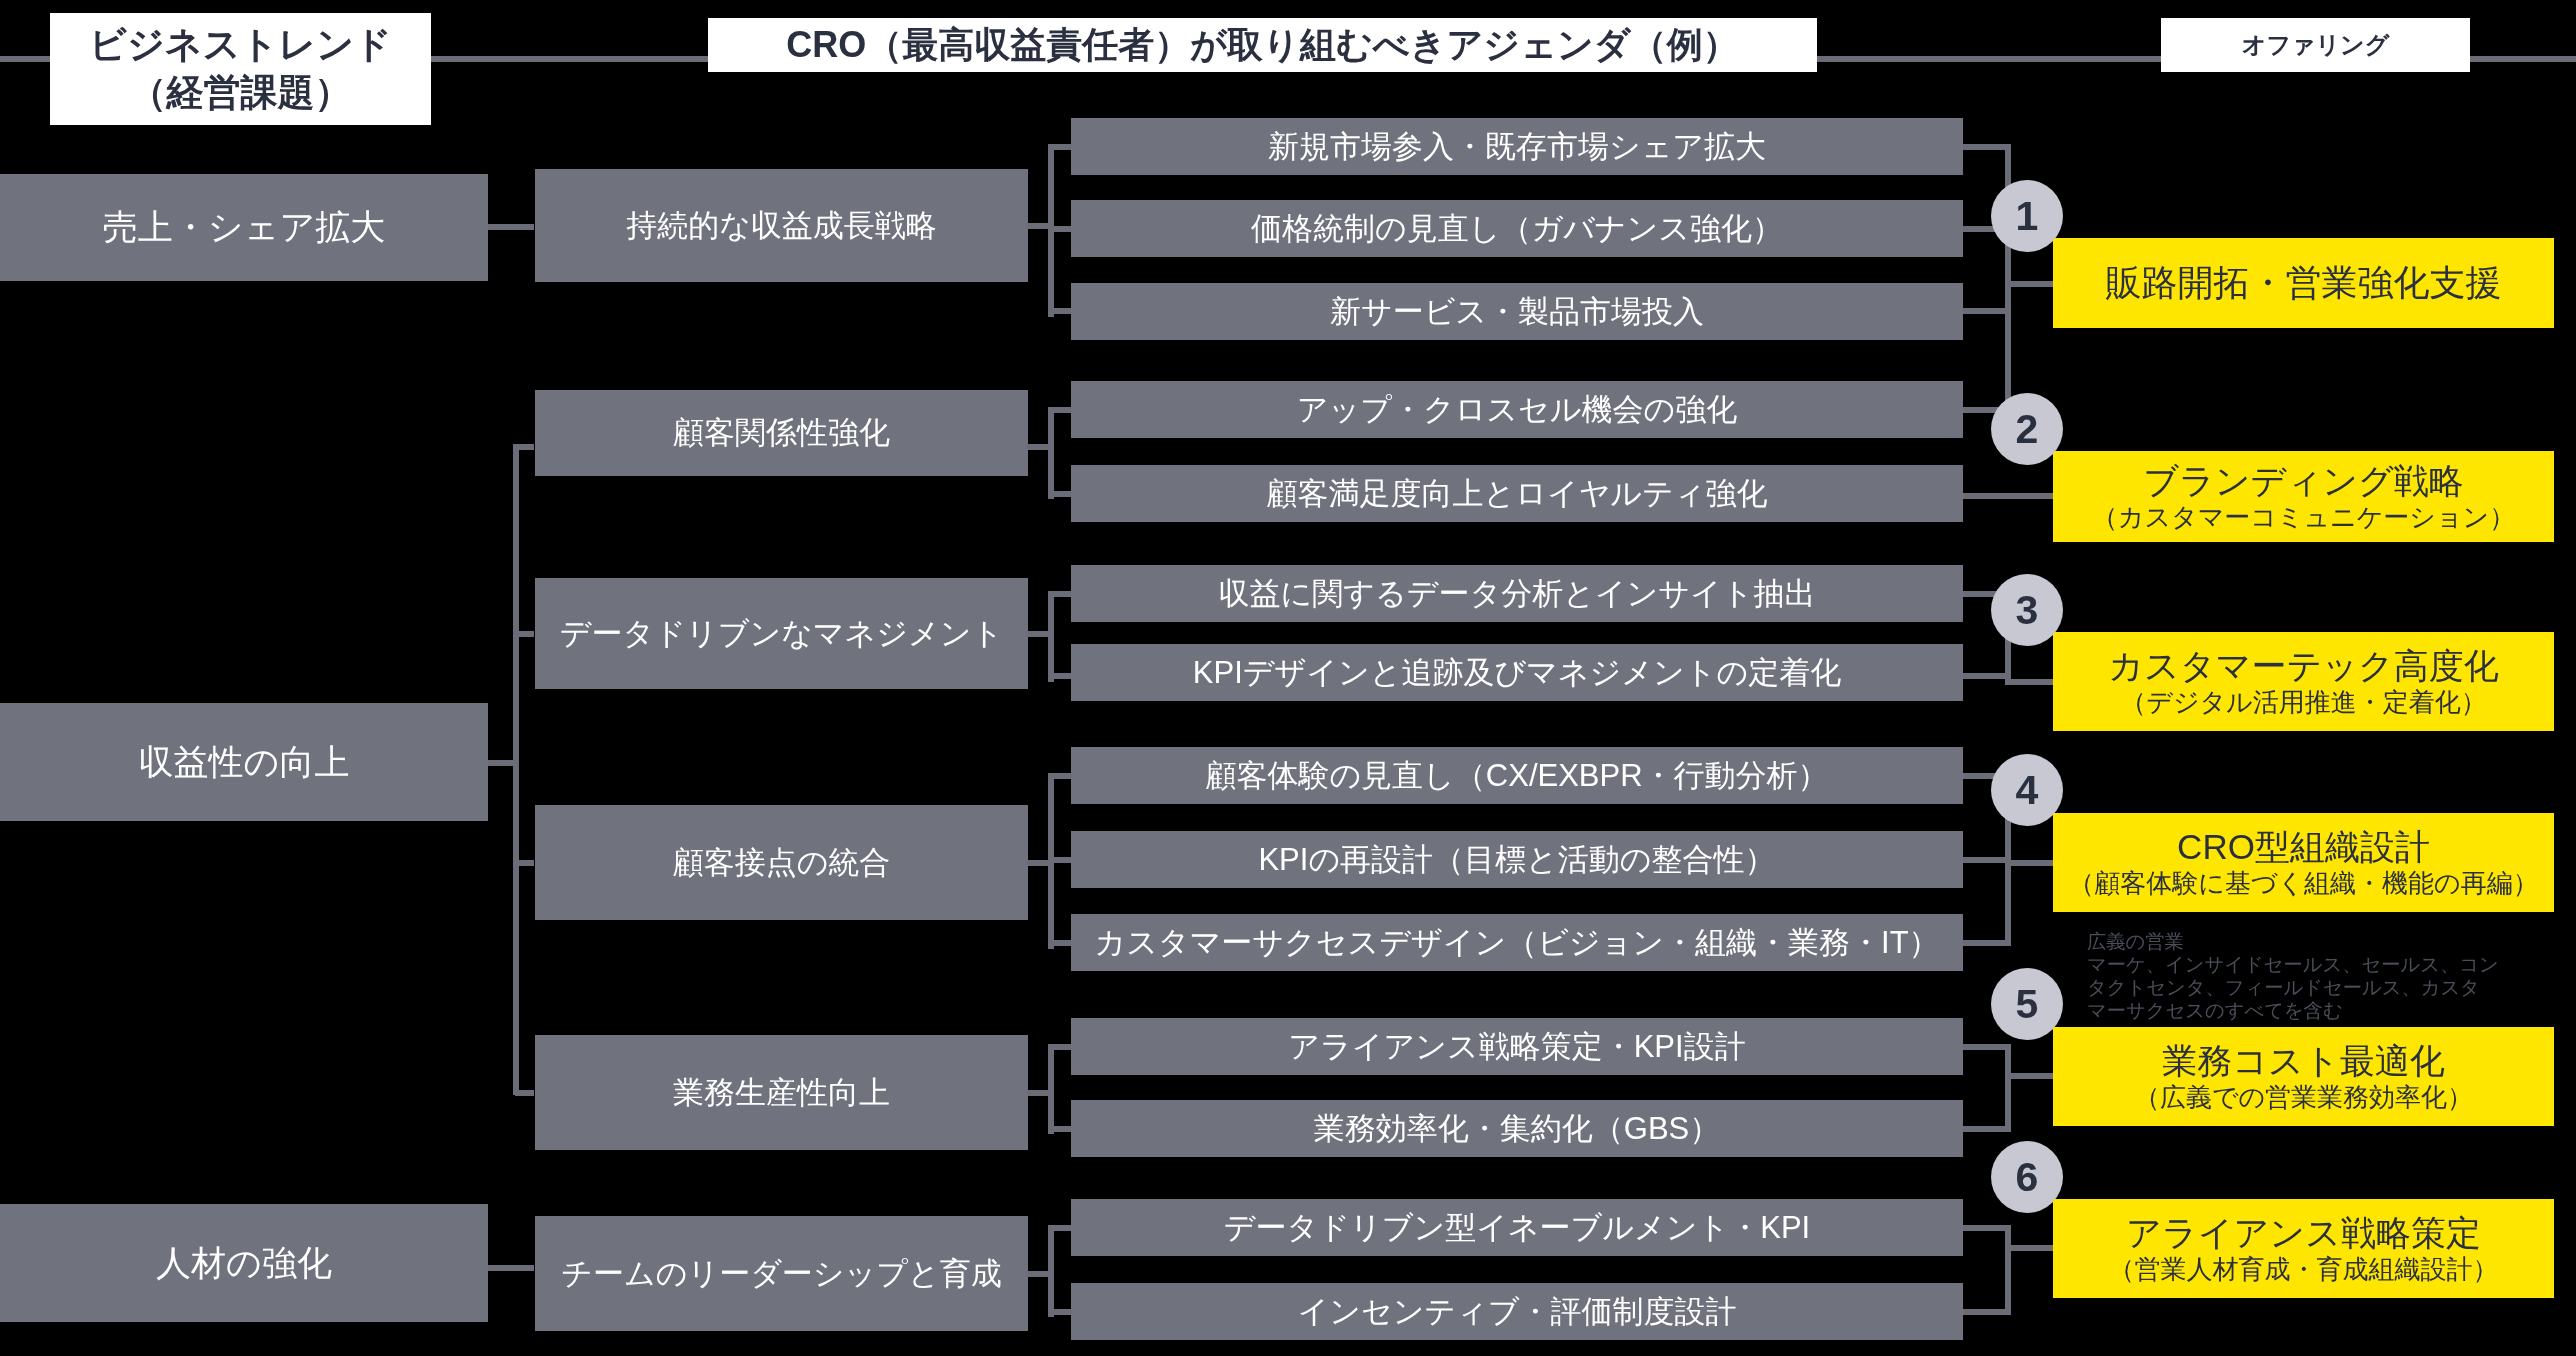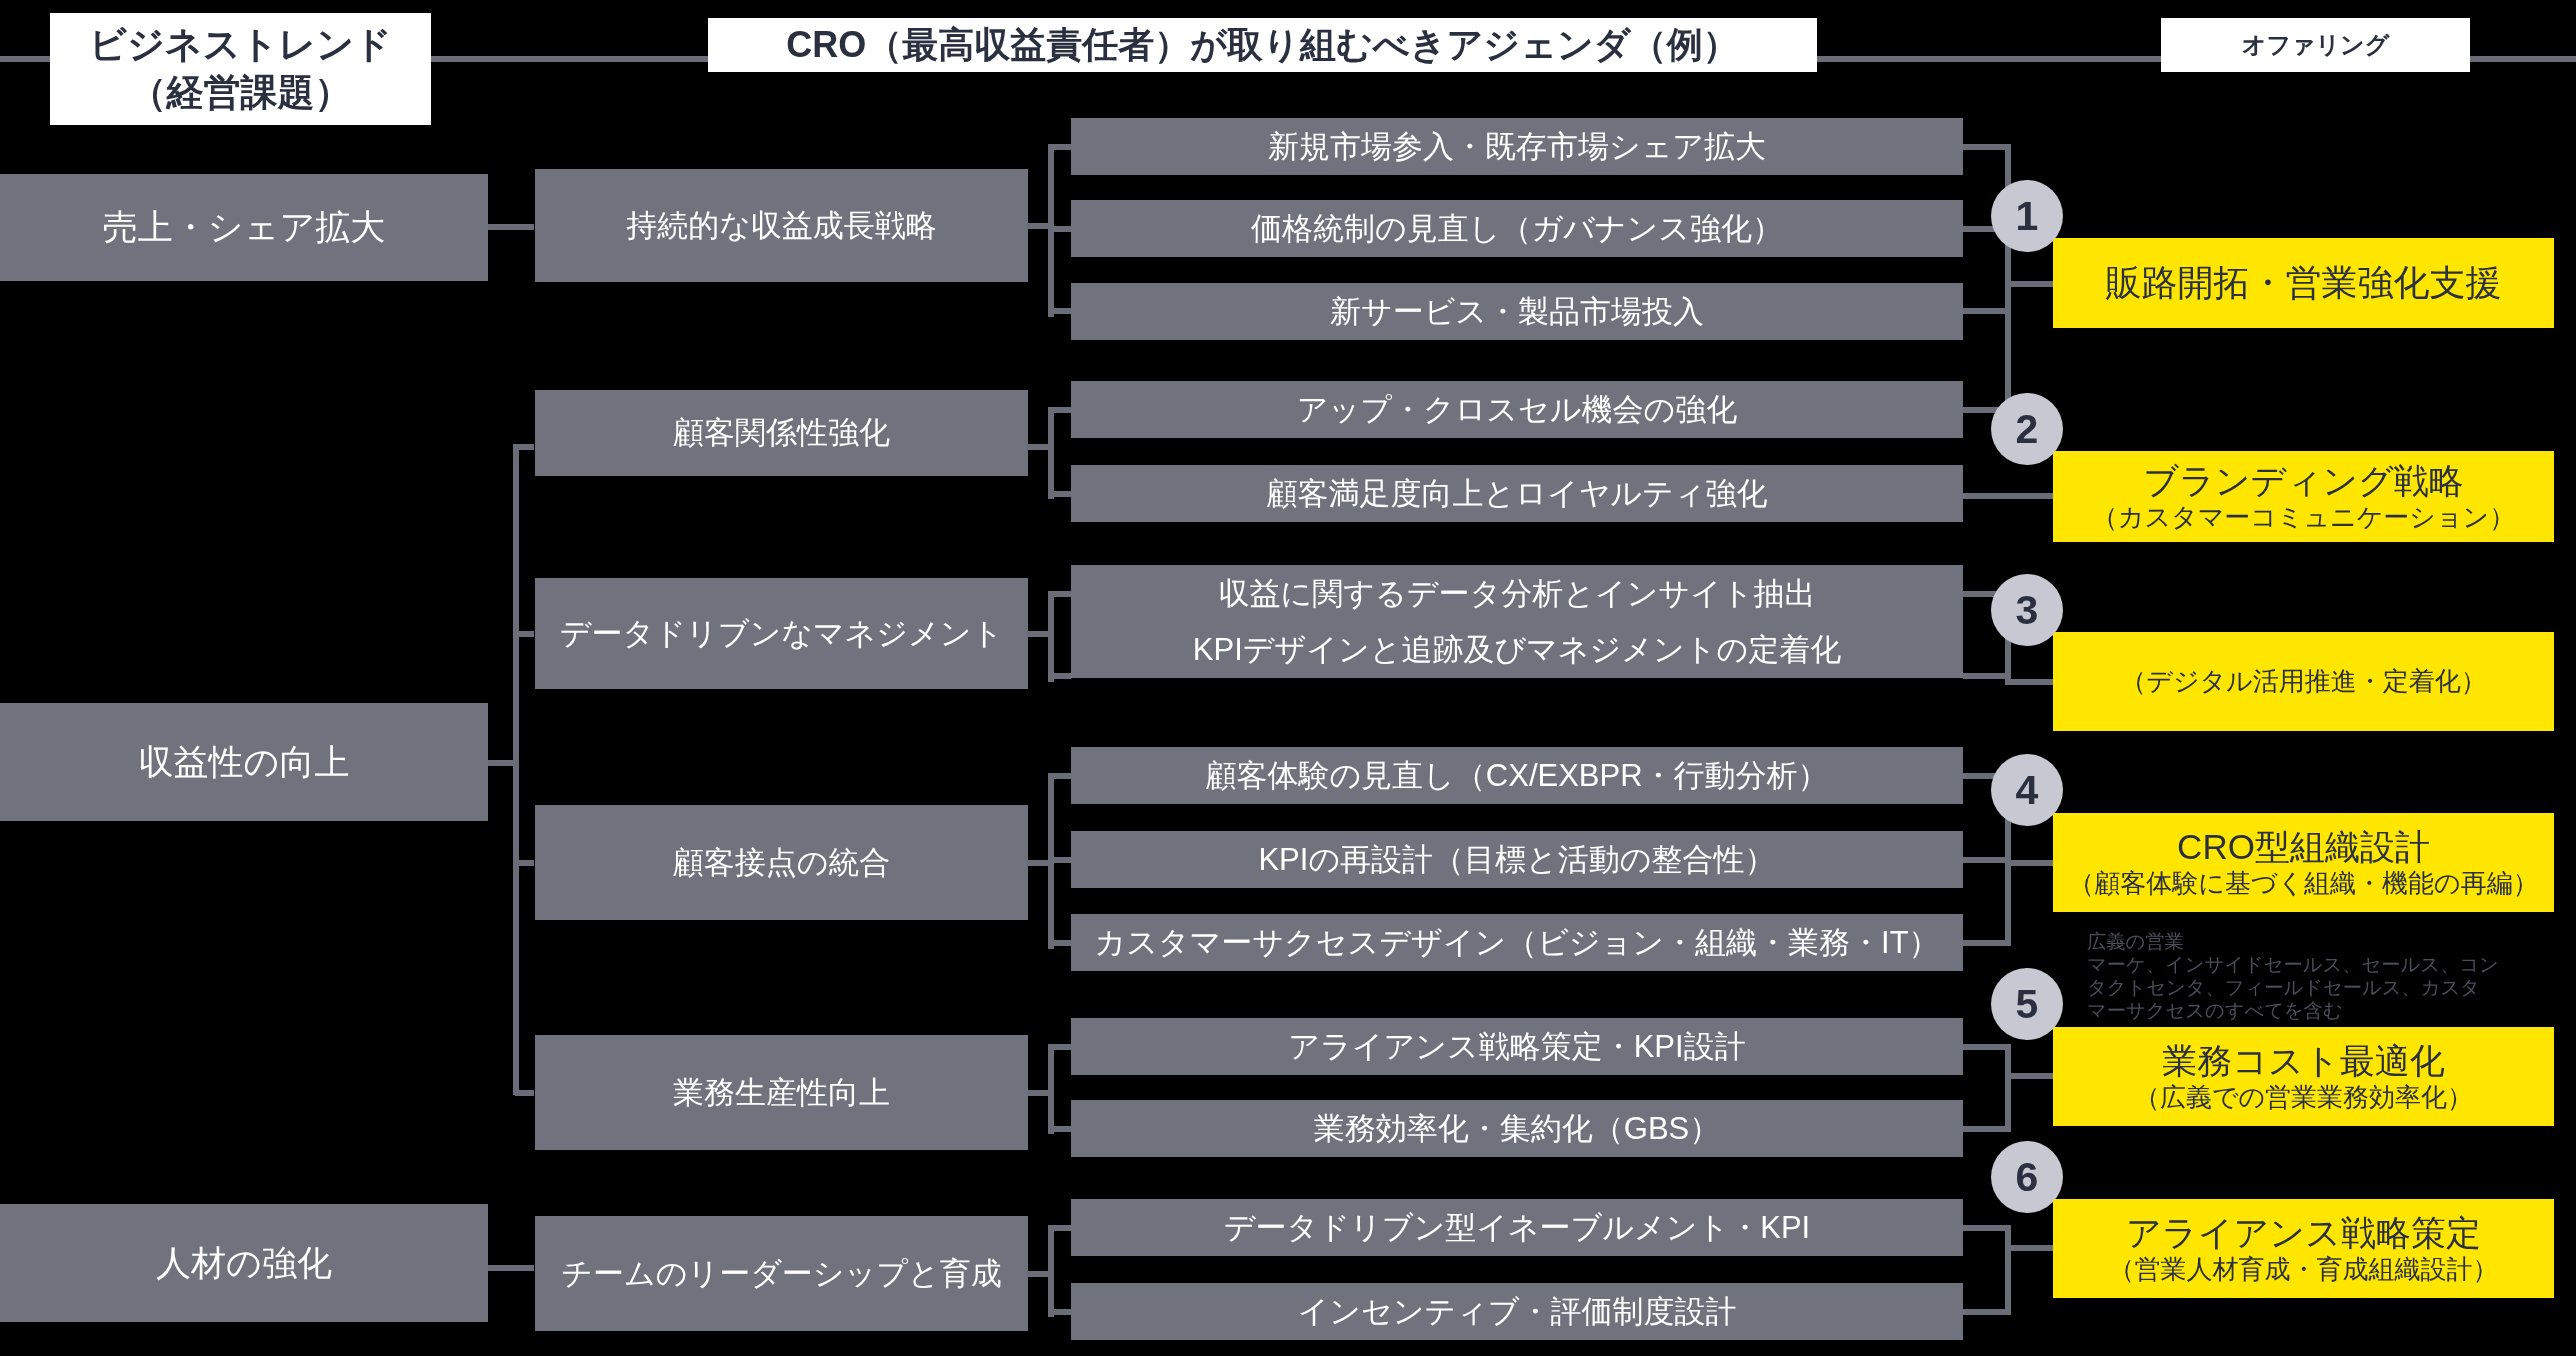--- a/index.html
+++ b/index.html
@@ -98,21 +98,21 @@
   </div>
 <div class="gbox mbox" style="top:381px">
     <span>アップ・クロスセル機会の強化</span>
   </div>
 <div class="gbox mbox" style="top:465px">
     <span>顧客満足度向上とロイヤルティ強化</span>
   </div>
 <div class="gbox mbox" style="top:565px">
     <span>収益に関するデータ分析とインサイト抽出</span>
   </div>
-<div class="gbox mbox" style="top:621px">
+<div class="gbox mbox" style="top:644px">
     <span>KPIデザインと追跡及びマネジメントの定着化</span>
   </div>
 <div class="gbox mbox" style="top:747px">
     <span>顧客体験の見直し（CX/EXBPR・行動分析）</span>
   </div>
 <div class="gbox mbox" style="top:831px">
     <span>KPIの再設計（目標と活動の整合性）</span>
   </div>
 <div class="gbox mbox" style="top:914px">
     <span>カスタマーサクセスデザイン（ビジョン・組織・業務・IT）</span>
@@ -132,20 +132,21 @@
 
 <div class="ybox" style="top:238px;height:90px">
   <span class="t" style="font-size:36px">販路開拓・営業強化支援</span>
 
 </div>
 <div class="ybox" style="top:451px;height:91px">
   <span class="t">ブランディング戦略</span>
   <span class="s">（カスタマーコミュニケーション）</span>
 </div>
 <div class="ybox" style="top:632px;height:99px">
+  <span class="t">カスタマーテック高度化</span>
   <span class="s">（デジタル活用推進・定着化）</span>
 </div>
 <div class="ybox" style="top:813px;height:99px">
   <span class="t">CRO型組織設計</span>
   <span class="s">（顧客体験に基づく組織・機能の再編）</span>
 </div>
 <div class="ybox" style="top:1027px;height:99px">
   <span class="t">業務コスト最適化</span>
   <span class="s">（広義での営業業務効率化）</span>
 </div>

